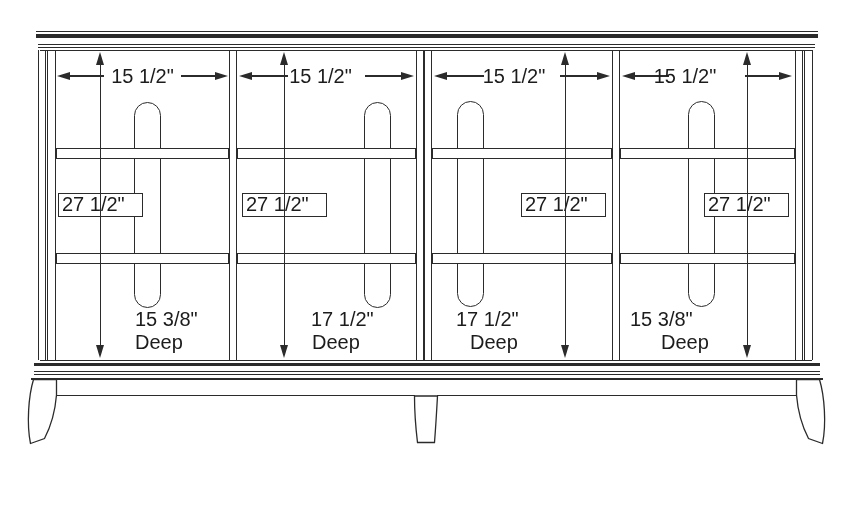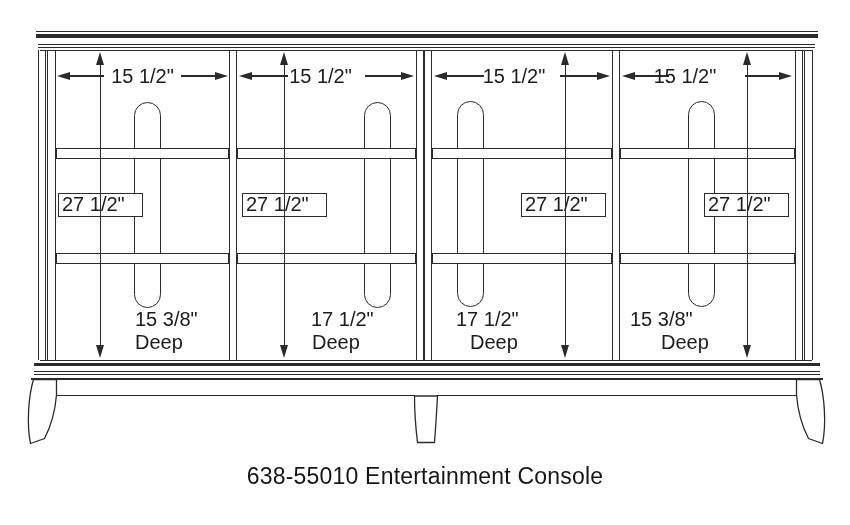--- a/index.html
+++ b/index.html
@@ -157,15 +157,14 @@
 
   <span class="deep" style="left:311px;top:308px;">17 1/2"</span>
   <span class="deep" style="left:312px;top:331px;">Deep</span>
 
   <span class="deep" style="left:456px;top:308px;">17 1/2"</span>
   <span class="deep" style="left:470px;top:331px;">Deep</span>
 
   <span class="deep" style="left:630px;top:308px;">15 3/8"</span>
   <span class="deep" style="left:661px;top:331px;">Deep</span>
 
-  <div id="caption">638-55010 Entertainment Console</div>
 
 </div>
 
 </body></html>

